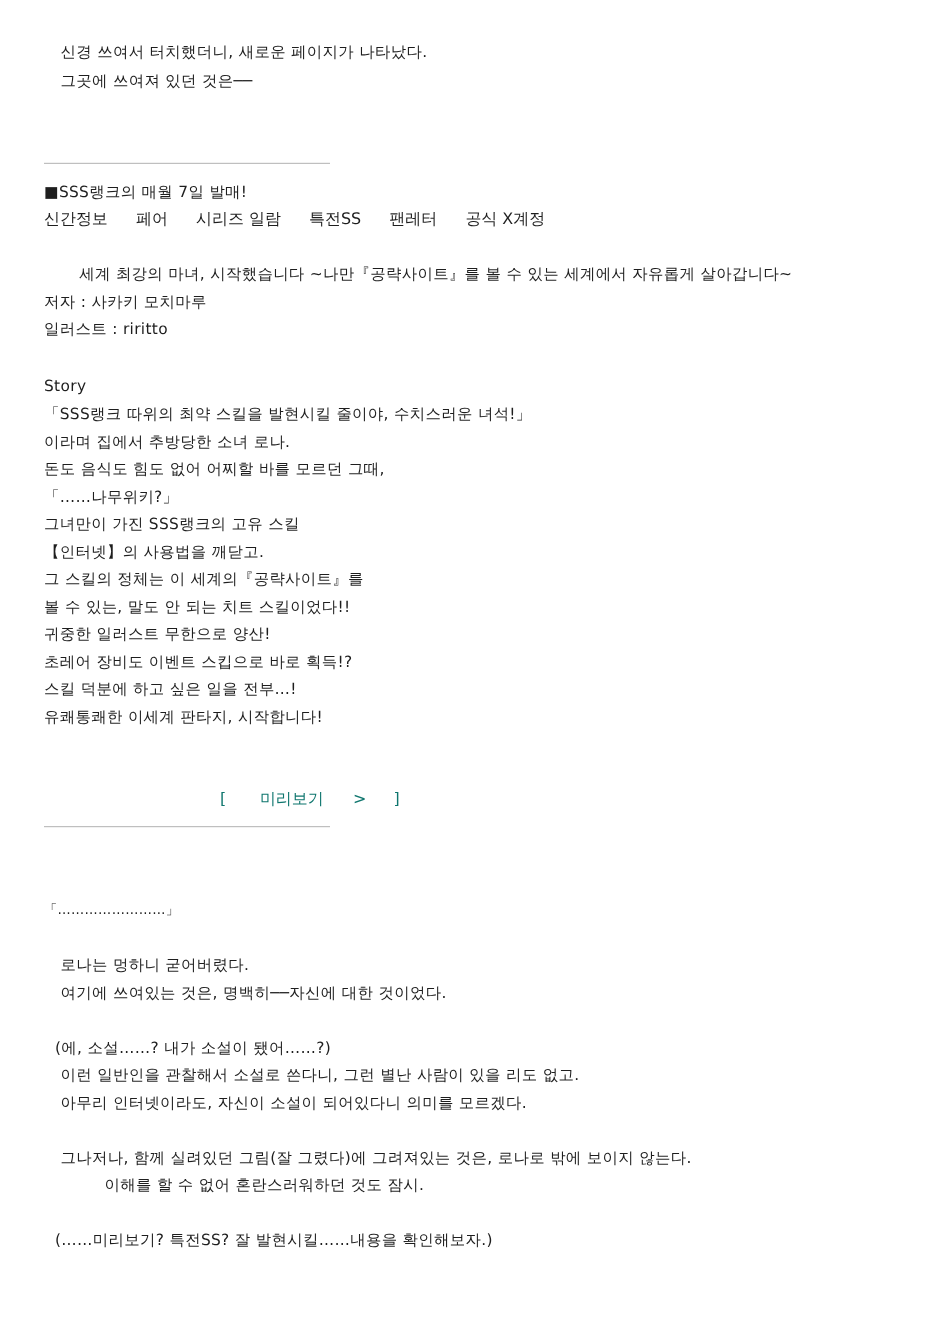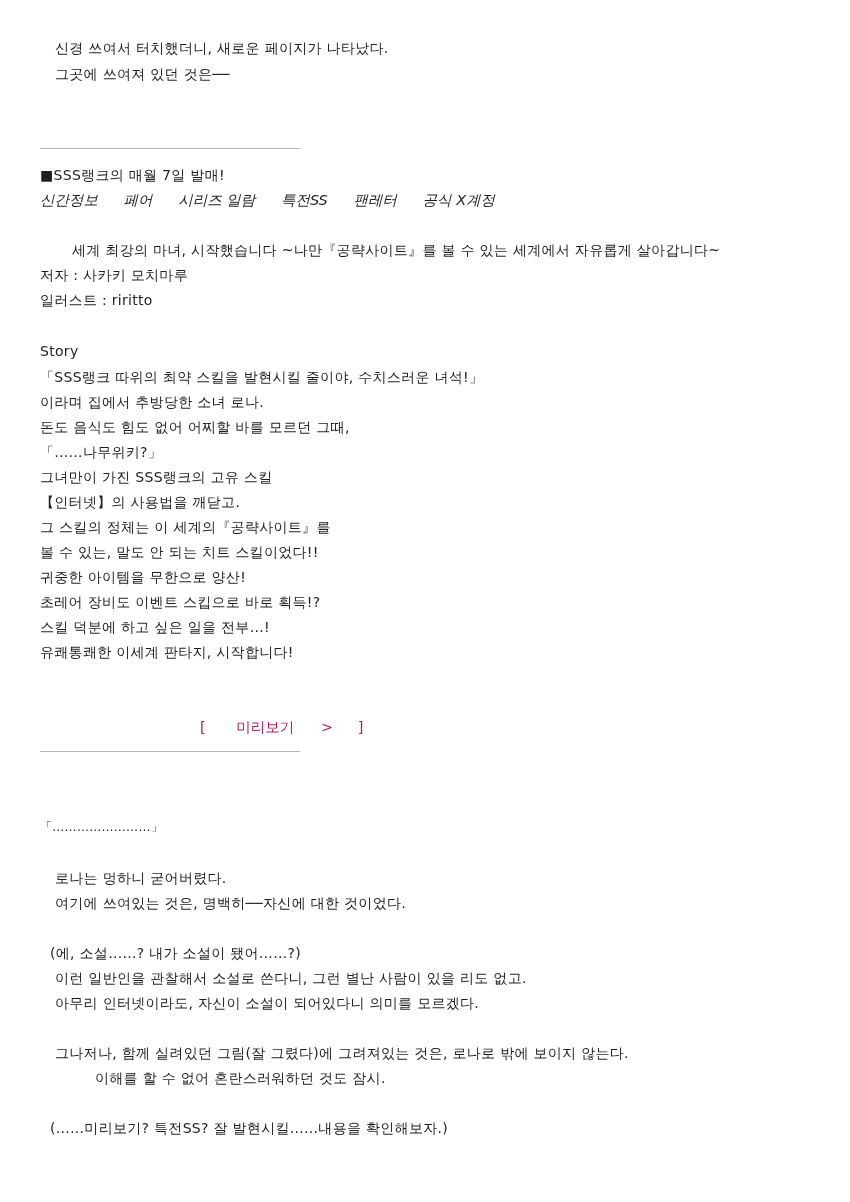--- a/index.html
+++ b/index.html
@@ -9,24 +9,24 @@
       color: #1e1e1e;
     }
     .line {
       position: absolute; white-space: nowrap;
       font-size: 14px; line-height: 20px; letter-spacing: 0.3px;
     }
     .rule {
       position: absolute; left: 40px; width: 260px; height: 0;
       border-top: 1.5px solid #b8b8b8;
     }
-    .preview-link { position: absolute; top: 717px; left: 200px; font-size: 14.5px; line-height: 20px; white-space: nowrap; color: #be185d; }
+    .preview-link { position: absolute; top: 717px; left: 200px; font-size: 14.5px; line-height: 20px; white-space: nowrap; color: #0f766e; }
     .preview-link span { display: inline-block; }
     .navrow { position: absolute; top: 190px; left: 40px; font-size: 14.5px; line-height: 20px; white-space: nowrap; }
-    .navrow span { margin-right: 21px; cursor: pointer; font-style: italic; }
+    .navrow span { margin-right: 21px; cursor: pointer; }
   </style>
 </head>
 <body>
 
 <div class="line" style="top:38px;left:55px;">신경 쓰여서 터치했더니, 새로운 페이지가 나타났다.</div>
 <div class="line" style="top:64px;left:55px;">그곳에 쓰여져 있던 것은──</div>
 
 <div class="rule" style="top:148px;"></div>
 
 <div class="line" style="top:165px;left:40px;">■SSS랭크의 매월 7일 발매!</div>
@@ -46,21 +46,21 @@
 
 <div class="line" style="top:341px;left:40px;">Story</div>
 <div class="line" style="top:367px;left:40px;">「SSS랭크 따위의 최약 스킬을 발현시킬 줄이야, 수치스러운 녀석!」</div>
 <div class="line" style="top:392px;left:40px;">이라며 집에서 추방당한 소녀 로나.</div>
 <div class="line" style="top:417px;left:40px;">돈도 음식도 힘도 없어 어찌할 바를 모르던 그때,</div>
 <div class="line" style="top:442px;left:40px;">「……나무위키?」</div>
 <div class="line" style="top:467px;left:40px;">그녀만이 가진 SSS랭크의 고유 스킬</div>
 <div class="line" style="top:492px;left:40px;">【인터넷】의 사용법을 깨닫고.</div>
 <div class="line" style="top:517px;left:40px;">그 스킬의 정체는 이 세계의『공략사이트』를</div>
 <div class="line" style="top:542px;left:40px;">볼 수 있는, 말도 안 되는 치트 스킬이었다!!</div>
-<div class="line" style="top:567px;left:40px;">귀중한 아이템을 무한으로 양산!</div>
+<div class="line" style="top:567px;left:40px;">귀중한 일러스트 무한으로 양산!</div>
 <div class="line" style="top:592px;left:40px;">초레어 장비도 이벤트 스킵으로 바로 획득!?</div>
 <div class="line" style="top:617px;left:40px;">스킬 덕분에 하고 싶은 일을 전부…!</div>
 <div class="line" style="top:642px;left:40px;text-align:center;">유쾌통쾌한 이세계 판타지, 시작합니다!</div>
 
 <div class="preview-link">
   <span>[</span>
   <span style="margin-left:26px;">미리보기</span>
   <span style="margin-left:22px;">&gt;</span>
   <span style="margin-left:20px;">]</span>
 </div>

